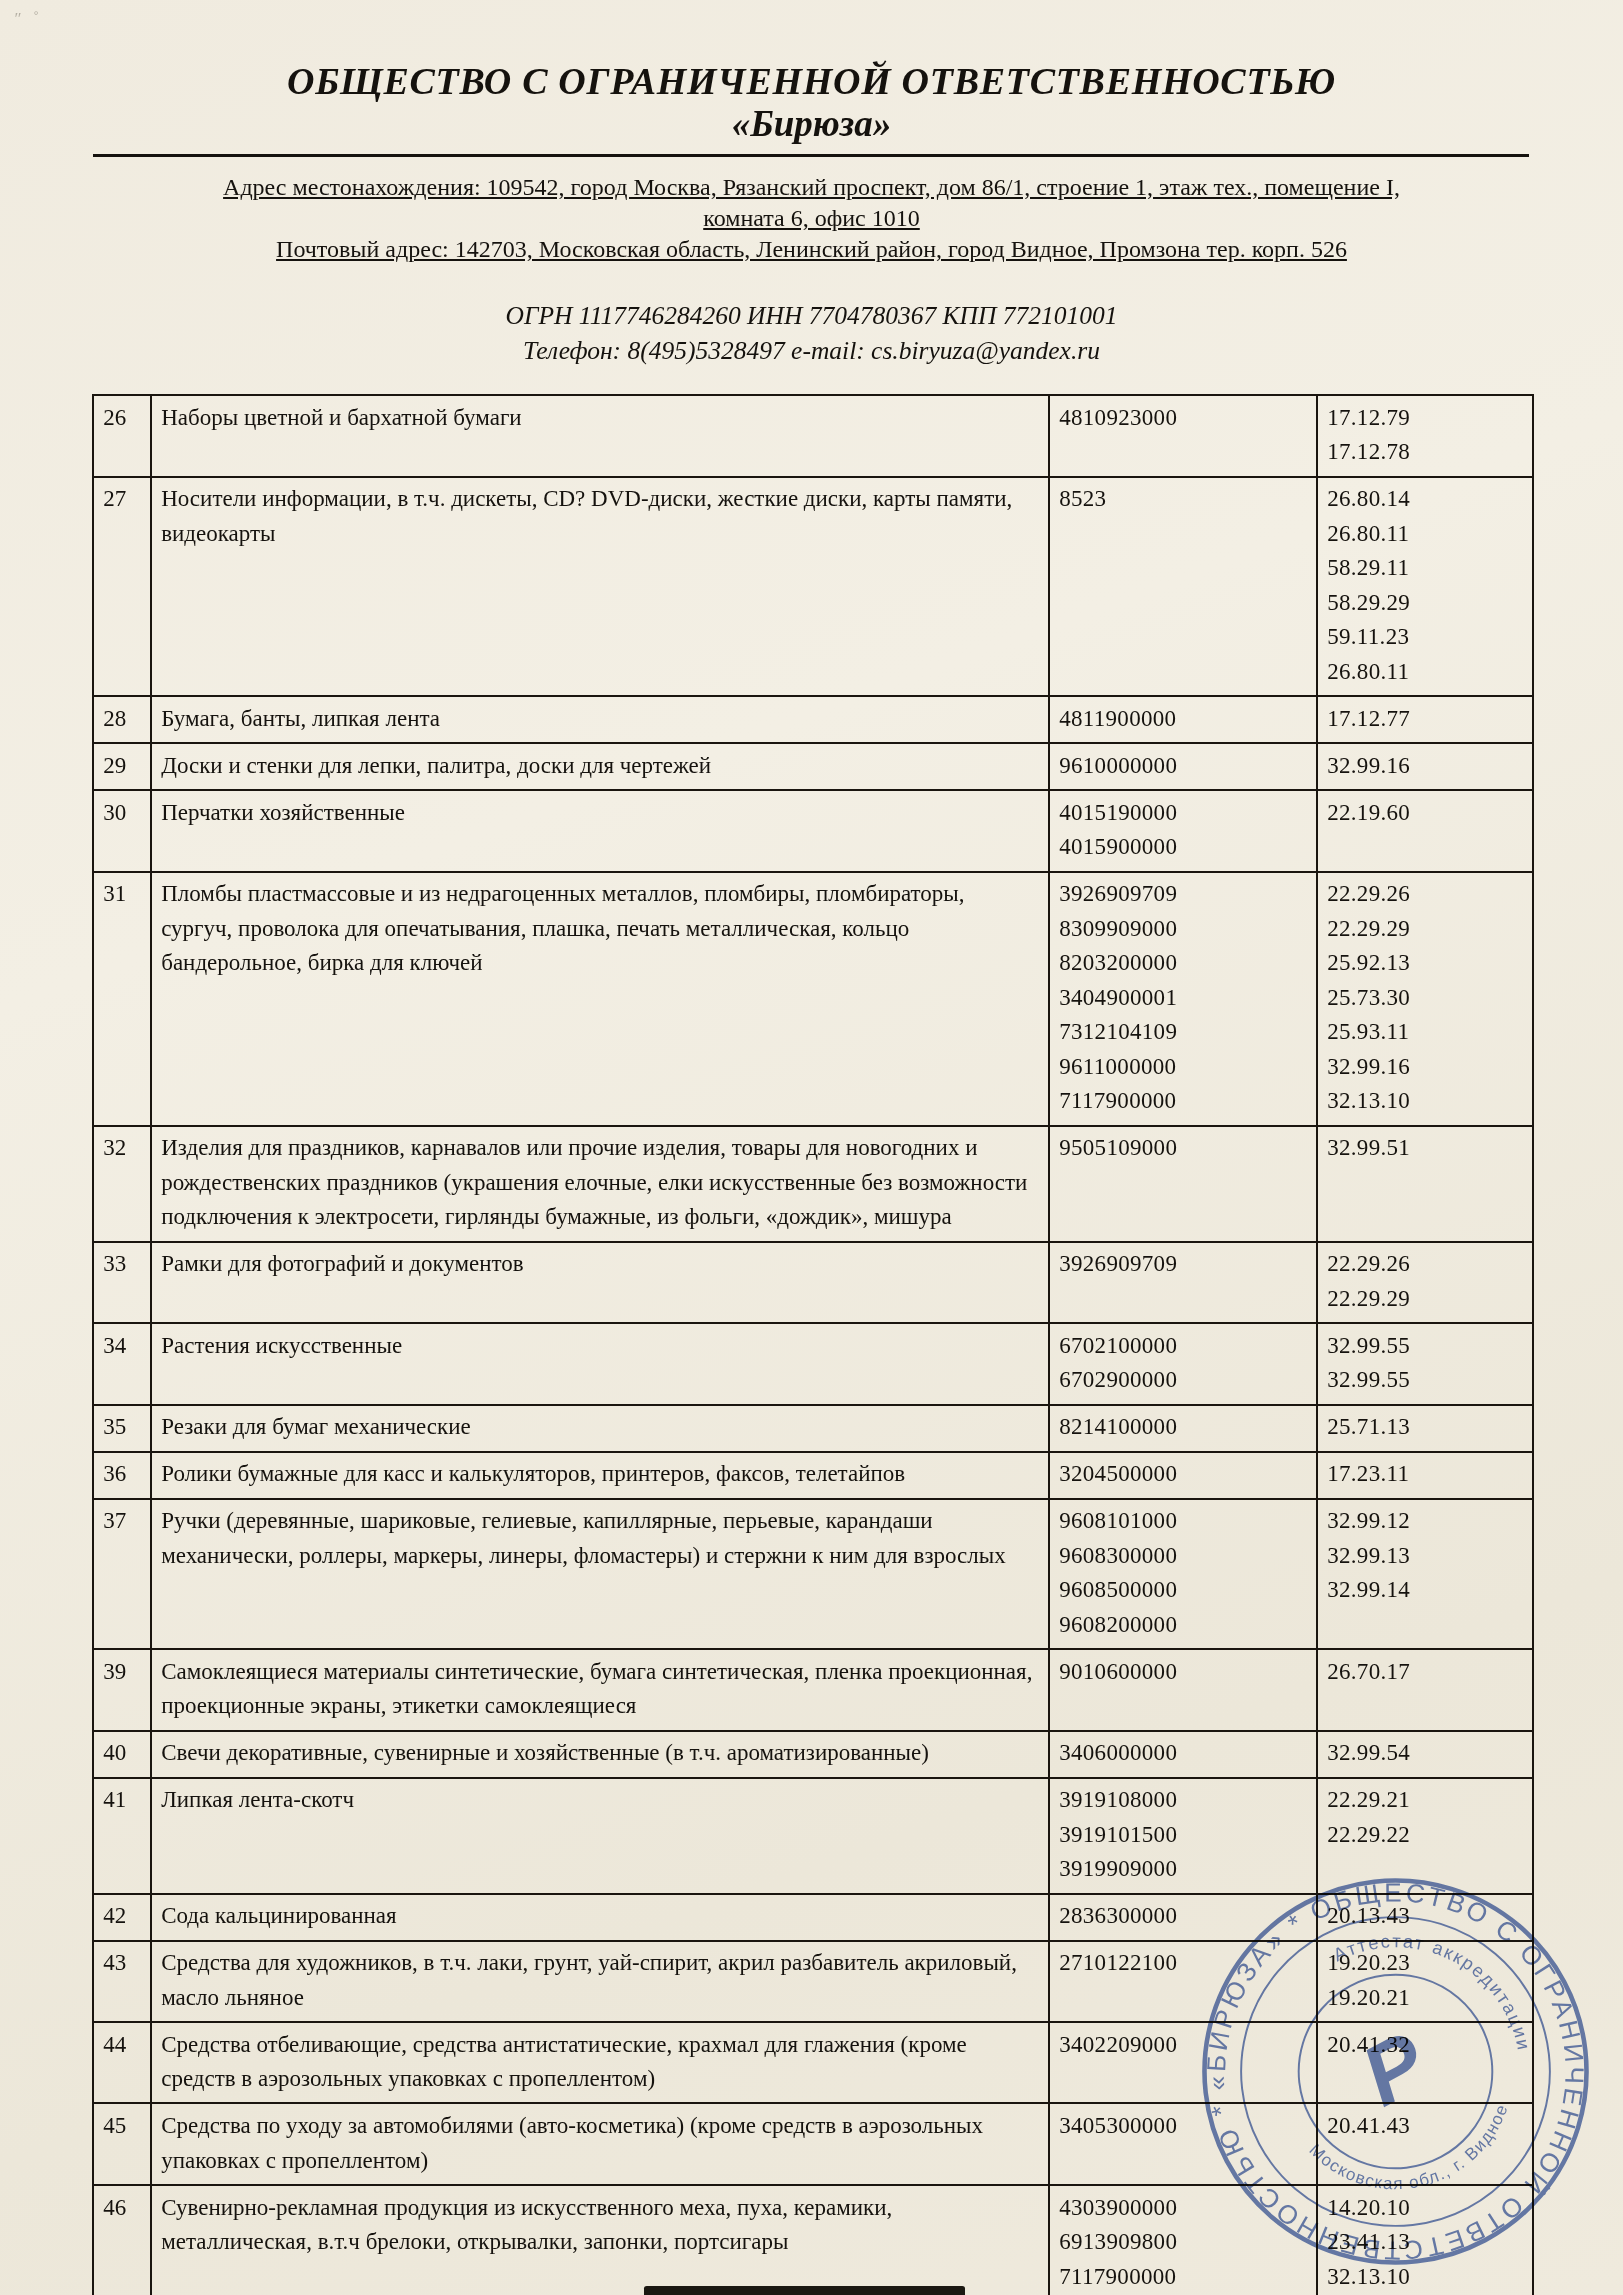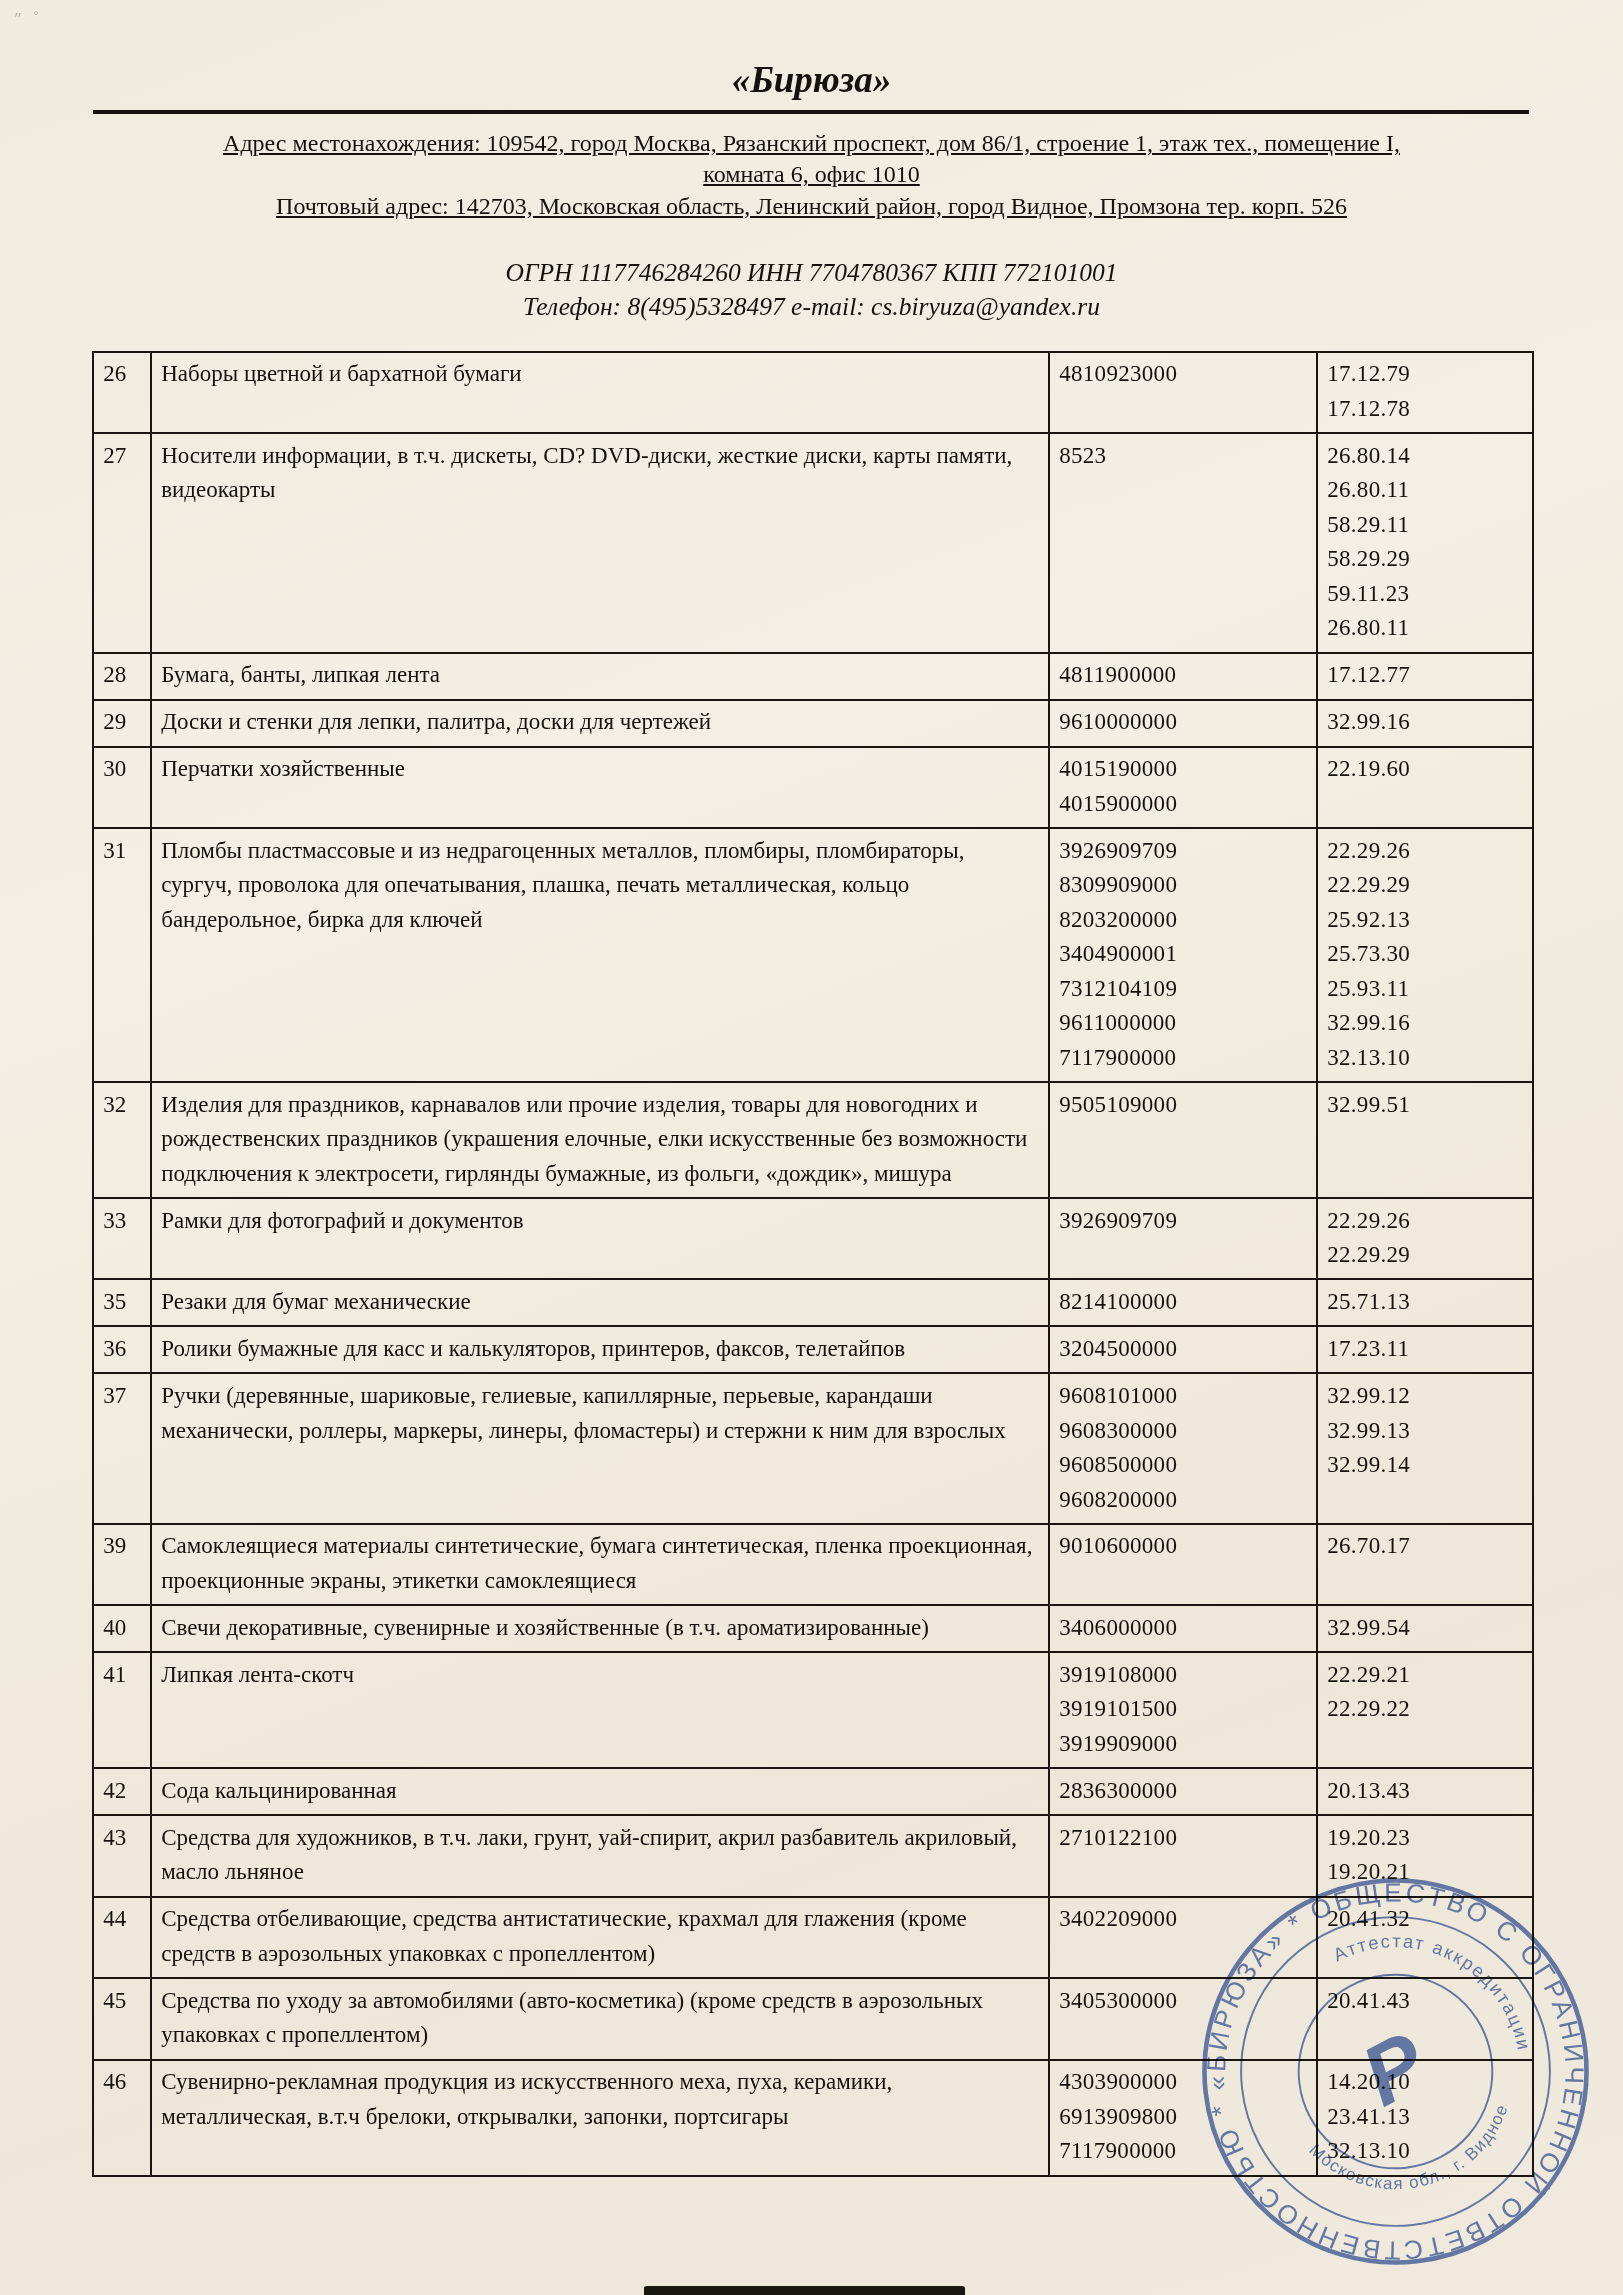--- a/index.html
+++ b/index.html
@@ -96,20 +96,21 @@
   }
 </style>
 </head>
 <body>
 
 <div class="page">
 
   <div class="scan-noise">ʺ &nbsp; ˚</div>
 
   <header>
+    <h1 class="org-title">ОБЩЕСТВО С ОГРАНИЧЕННОЙ ОТВЕТСТВЕННОСТЬЮ</h1>
     <h1 class="org-subtitle">«Бирюза»</h1>
     <div class="header-rule"></div>
     <p class="addr">Адрес местонахождения: 109542, город Москва, Рязанский проспект, дом 86/1, строение 1, этаж тех., помещение I, комната 6, офис 1010</p>
     <p class="addr">Почтовый адрес: 142703, Московская область, Ленинский район, город Видное, Промзона тер. корп. 526</p>
     <div class="reg-block">
       <p class="reg-line">ОГРН 1117746284260 ИНН 7704780367 КПП 772101001</p>
       <p class="reg-line">Телефон: 8(495)5328497 e-mail: cs.biryuza@yandex.ru</p>
     </div>
   </header>
 
@@ -181,20 +182,28 @@
           <td class="desc">Изделия для праздников, карнавалов или прочие изделия, товары для новогодних и рождественских праздников (украшения елочные, елки искусственные без возможности подключения к электросети, гирлянды бумажные, из фольги, «дождик», мишура</td>
           <td class="codes">9505109000</td>
           <td class="classes">32.99.51</td>
         </tr>
         <tr>
           <td class="num">33</td>
           <td class="desc">Рамки для фотографий и документов</td>
           <td class="codes">3926909709</td>
           <td class="classes">22.29.26
 22.29.29</td>
+        </tr>
+        <tr>
+          <td class="num">34</td>
+          <td class="desc">Растения искусственные</td>
+          <td class="codes">6702100000
+6702900000</td>
+          <td class="classes">32.99.55
+32.99.55</td>
         </tr>
         <tr>
           <td class="num">35</td>
           <td class="desc">Резаки для бумаг механические</td>
           <td class="codes">8214100000</td>
           <td class="classes">25.71.13</td>
         </tr>
         <tr>
           <td class="num">36</td>
           <td class="desc">Ролики бумажные для касс и калькуляторов, принтеров, факсов, телетайпов</td>

